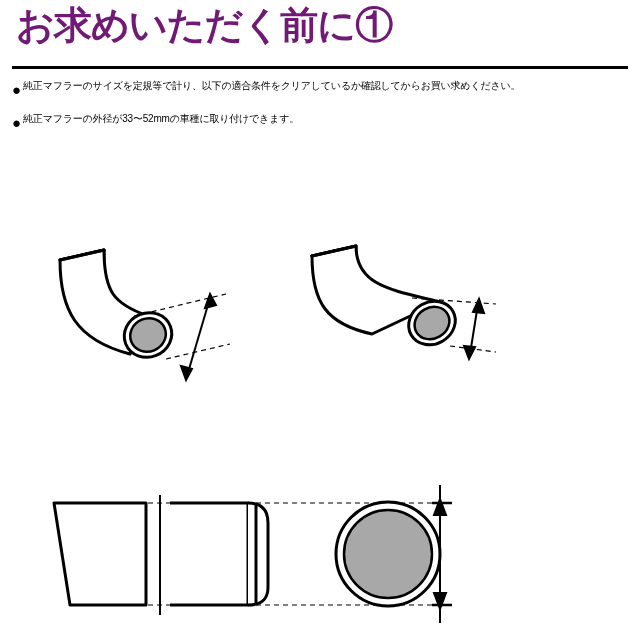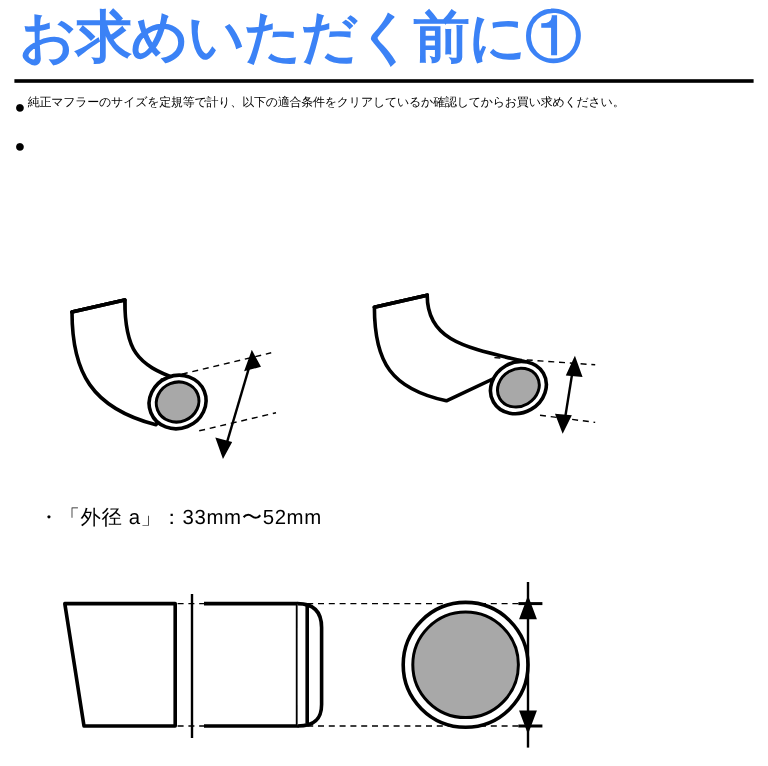--- a/index.html
+++ b/index.html
@@ -20,24 +20,24 @@
     width: 640px;
     height: 638px;
     background: #ffffff;
   }
 
   
   .title {
     position: absolute;
     left: 16px;
     top: 4px;
-    font-size: 47px;
+    font-size: 38px;
     font-weight: bold;
     letter-spacing: -1px;
-    color: #3b82f6;
+    color: #701a75;
     line-height: 1.15;
     white-space: nowrap;
   }
   .title-rule {
     position: absolute;
     left: 12px;
     top: 66px;
     width: 616px;
     height: 3px;
     background: #000000;
@@ -109,20 +109,21 @@
   <div class="title">お求めいただく前に①</div>
   <div class="title-rule"></div>
 
   <div class="bullets">
     <div class="bullet-row">
       <span class="bullet-dot">●</span>
       <span class="bullet-text">純正マフラーのサイズを定規等で計り、以下の適合条件をクリアしているか確認してからお買い求めください。</span>
     </div>
     <div class="bullet-row">
       <span class="bullet-dot">●</span>
+      <span class="bullet-text">純正マフラーの外径が33〜52mmの車種に取り付けできます。</span>
     </div>
   </div>
 
 
   <div class="draw" id="draw-left">
     <svg width="270" height="165" viewBox="0 0 270 165">
       <g fill="none" stroke="#000" stroke-width="3" stroke-linejoin="round" stroke-linecap="round">
 
         <path d="M30,28 L74,18 L74,34" fill="#fff"></path>
 
@@ -180,21 +181,20 @@
 
       <g stroke="#000" stroke-width="2" fill="#000">
         <line x1="178" y1="76" x2="170" y2="126"></line>
         <polygon points="179,71 173,84 184,85"></polygon>
         <polygon points="169,131 164,118 175,119"></polygon>
       </g>
     </svg>
     
   </div>
 
-  <div id="spec-line">・「外径 a」：33mm〜52mm</div>
 
   <div class="draw" id="draw-bottom">
     <svg width="600" height="175" viewBox="0 0 600 175">
 
       <g fill="#fff" stroke="#000" stroke-width="3" stroke-linejoin="round">
         <path d="M34,48 L126,48 L126,150 L50,150 Z"></path>
       </g>
 
       <line x1="140" y1="40" x2="140" y2="160" stroke="#000" stroke-width="2"></line>
 

